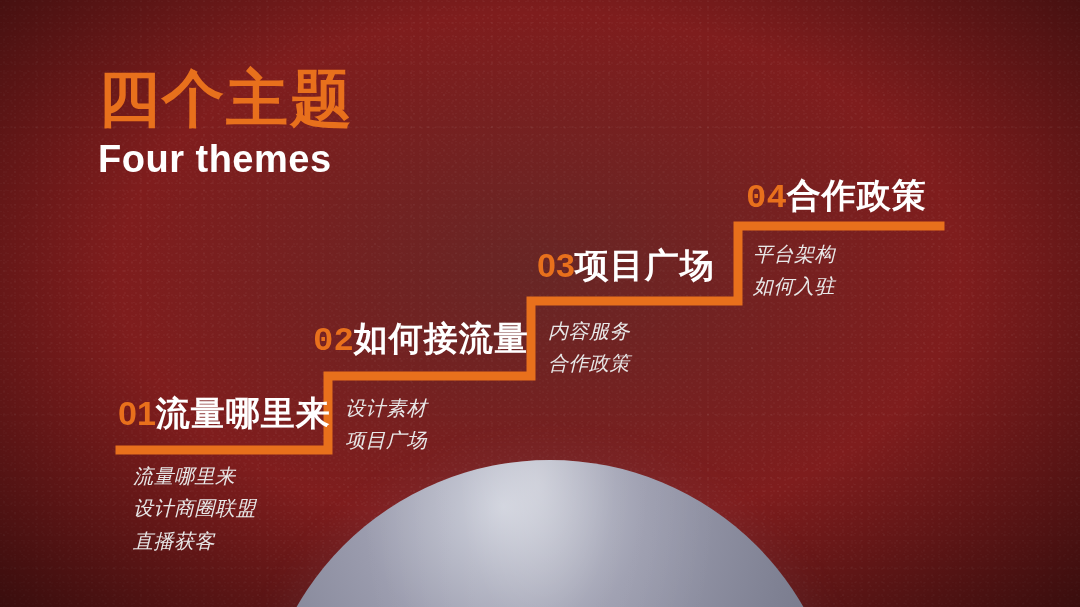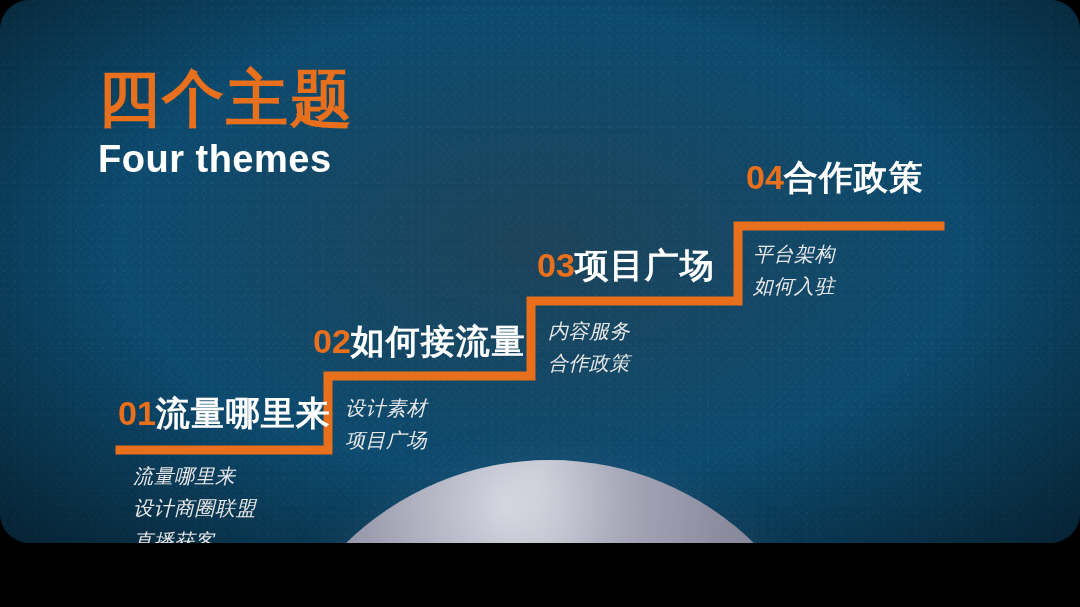--- a/index.html
+++ b/index.html
@@ -3,25 +3,24 @@
 <meta charset="utf-8">
 <style>
   html, body {
     margin: 0;
     padding: 0;
     background: #000;
   }
   .slide {
     position: relative;
     width: 1080px;
-    height: 543px;
-    background: #0c4a6e;
+    height: 607px;
+    background: #7f1d1d;
     overflow: hidden;
     font-family: "Liberation Sans", "DejaVu Sans", sans-serif;
-    border-radius: 30px;
   }
   
   .grain {
     position: absolute;
     inset: 0;
     background-image:
       radial-gradient(circle at 12% 22%, rgba(255,255,255,0.030) 0 1px, transparent 1px),
       radial-gradient(circle at 37% 61%, rgba(255,255,255,0.026) 0 1px, transparent 1px),
       radial-gradient(circle at 66% 14%, rgba(255,255,255,0.024) 0 1px, transparent 1px),
       radial-gradient(circle at 84% 77%, rgba(255,255,255,0.028) 0 1px, transparent 1px),
@@ -129,23 +128,23 @@
     font-size: 20px;
     color: #e8e8e8;
     line-height: 1.62;
     font-weight: 400;
     letter-spacing: 0.5px;
     white-space: nowrap;
   }
 
   
   .step-1 .step-head { position: absolute; left: 118px; top: 396px; }
-  .step-2 .step-head { position: absolute; left: 313px; top: 324px; }
+  .step-2 .step-head { position: absolute; left: 313px; top: 324px; font-family: Liberation Mono, monospace; }
   .step-3 .step-head { position: absolute; left: 537px; top: 248px; }
-  .step-4 .step-head { position: absolute; left: 746px; top: 160px; }
+  .step-4 .step-head { position: absolute; left: 746px; top: 181px; font-family: Liberation Mono, monospace; }
 
   
   .step-1 .step-subs { position: absolute; left: 133px; top: 460px; }
   .step-2 .step-subs { position: absolute; left: 345px; top: 392px; }
   .step-3 .step-subs { position: absolute; left: 548px; top: 315px; }
   .step-4 .step-subs { position: absolute; left: 753px; top: 238px; }
 </style>
 </head>
 <body>
 

